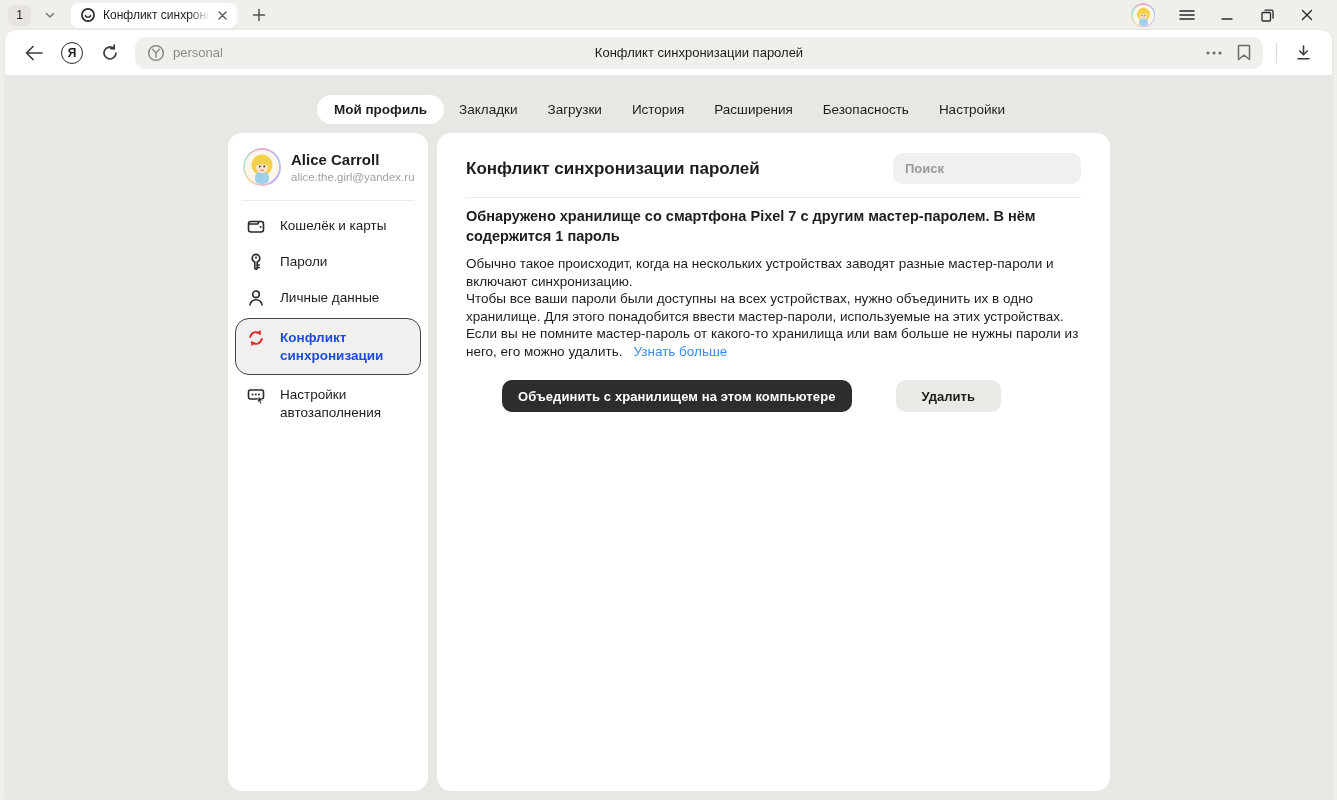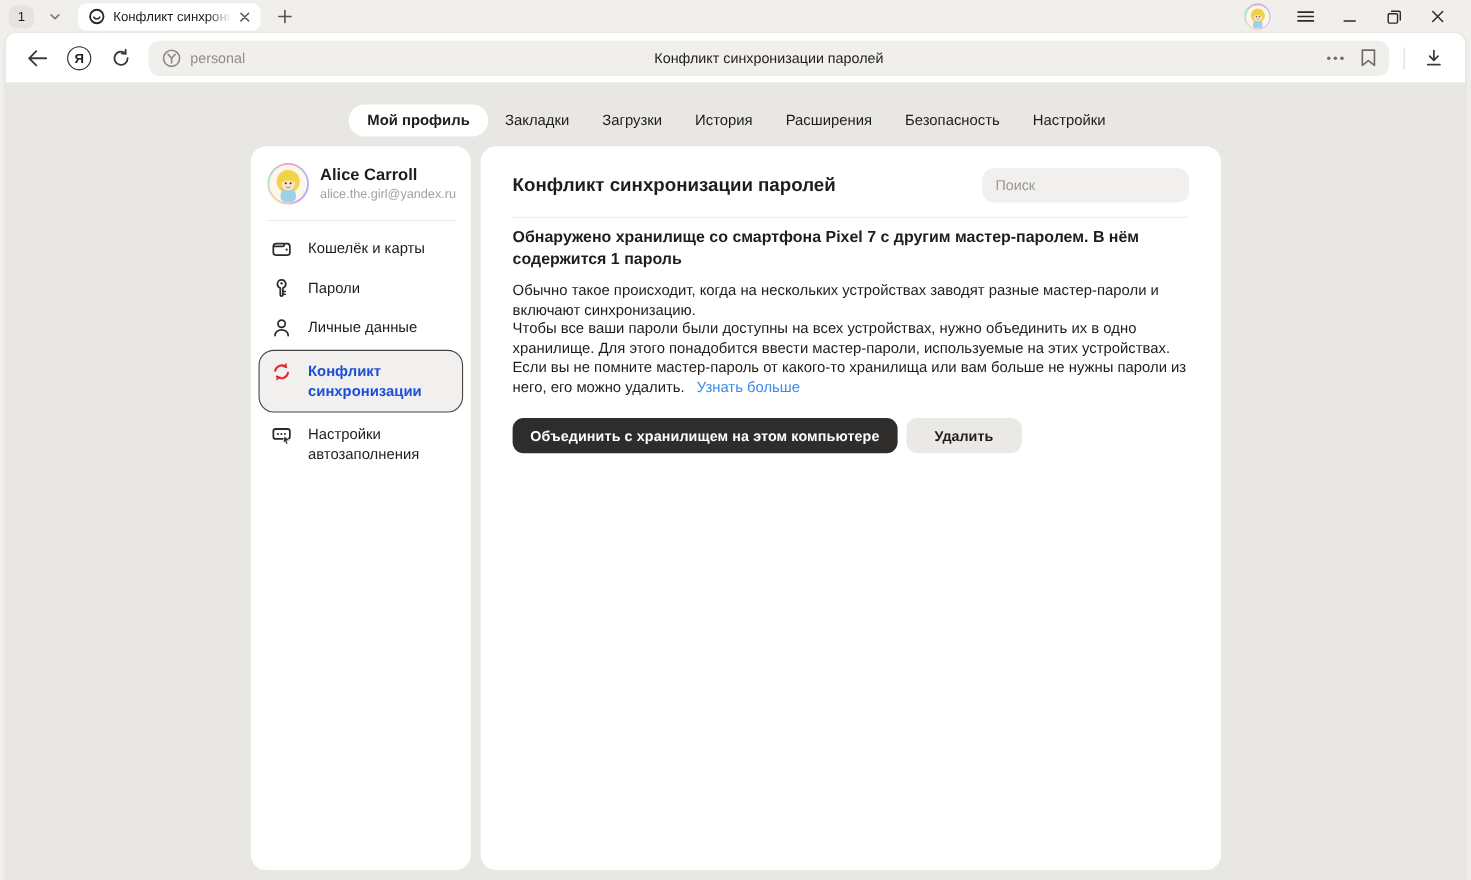--- a/index.html
+++ b/index.html
@@ -60,30 +60,30 @@
   .menu-item .mi-icon { width:20px; flex-shrink:0; margin-top:0; display:flex; }
   .menu-item .mi-label { font-size:13.5px; line-height:1.3; width:132px; color:#1e1d1b; padding-top:1px; }
   .menu-item.active { border-color:#454442; background:#f1f0ee; padding-top:9px; padding-bottom:10px; margin:2px 0; }
   .menu-item.active .mi-label { color:#1d4ed8; font-weight:bold; }
 
   
   .main-inner { padding:0 29px; }
   .main-header { display:flex; justify-content:space-between; align-items:center; padding-top:20px; }
   .main-title { font-size:17px; font-weight:bold; color:#1e1d1b; }
   .search-input { width:188px; height:31px; background:#f1f0ee; border:none; border-radius:10px;
-                  padding:0 12px; font-size:13px; font-family:"Liberation Sans",sans-serif; color:#1e1d1b; outline:none; }
+                  padding:0 12px; font-size:13px; font-family:"Liberation Sans",sans-serif; color:#1e1d1b; outline:none;font-weight:bold; }
   .search-input::placeholder { color:#9a9894; }
   .header-divider { height:1px; background:#ececea; margin-top:13px; }
   .alert-heading { margin-top:8px; font-size:14.5px; font-weight:bold; line-height:1.38; color:#1e1d1b; }
   .body-text { margin-top:9px; font-size:13.5px; line-height:1.3; color:#1e1d1b; }
   .body-text p { margin:0; }
   .learn-more { color:#3a8ce8; text-decoration:none; margin-left:11px; }
   .btn-row { margin-top:20px; display:flex; gap:8px; align-items:center; }
   .btn { height:32px; border:none; border-radius:10px; font-family:"Liberation Sans",sans-serif;
-         font-size:13px; font-weight:bold; display:flex; align-items:center; justify-content:center; cursor:pointer; }
+         font-size:13px; font-weight:bold; display:flex; align-items:center; justify-content:center; cursor:pointer;margin-left:36px; }
   .btn-primary { background:#2e2d2b; color:#fff; padding:0 16px; letter-spacing:.1px; }
   .btn-secondary { background:#ebe9e6; color:#1e1d1b; padding:16px 26px; }
 
   svg { display:block; }
 </style>
 </head>
 <body>
 
 <div class="tabbar">
   <div class="tab-counter">1</div>

